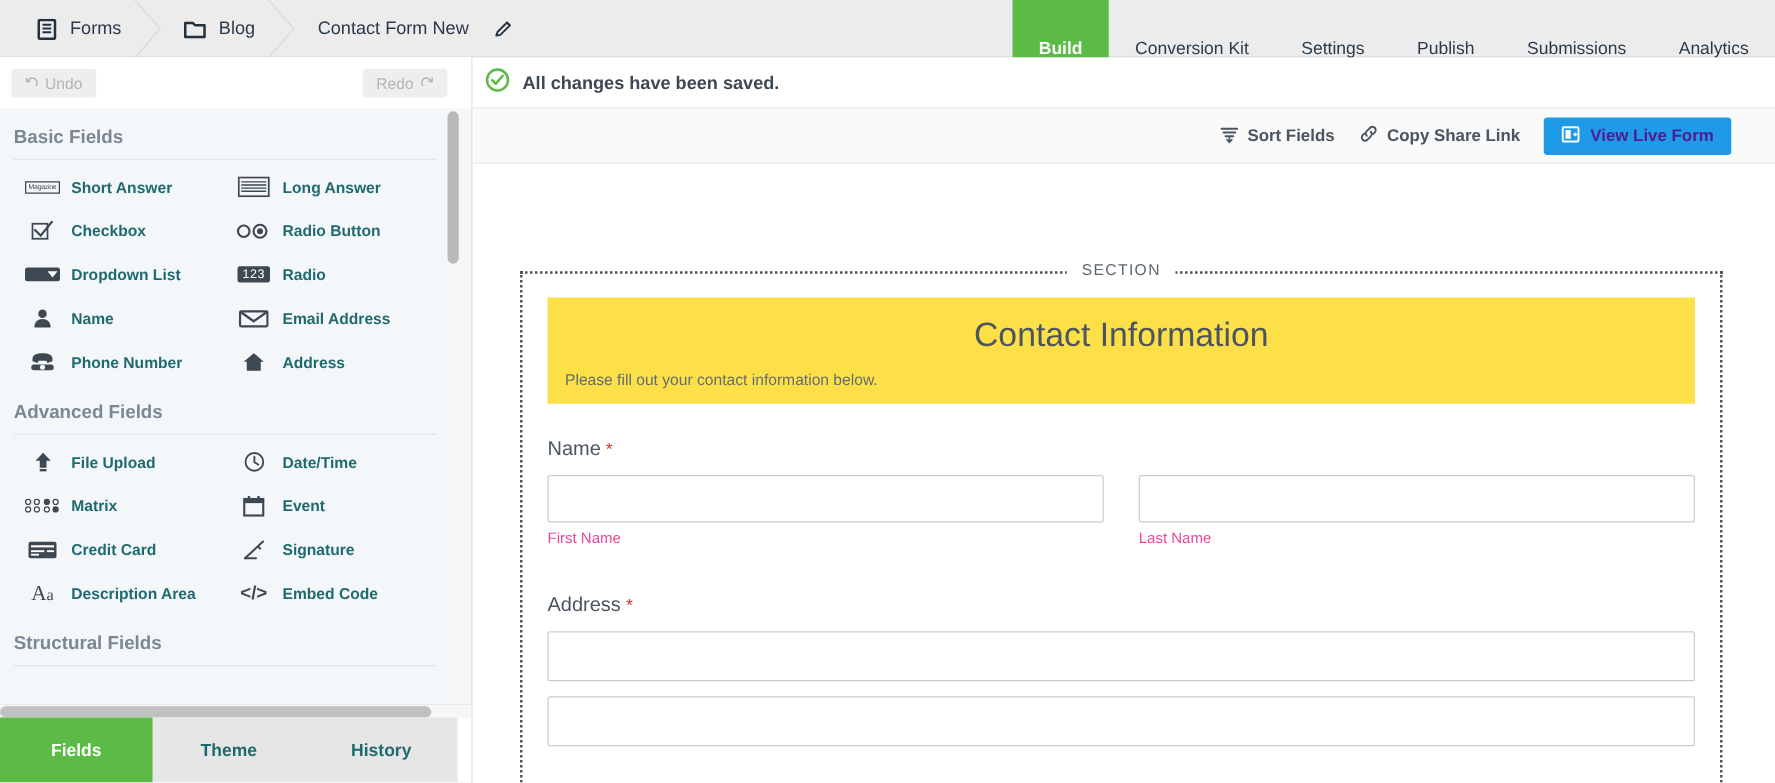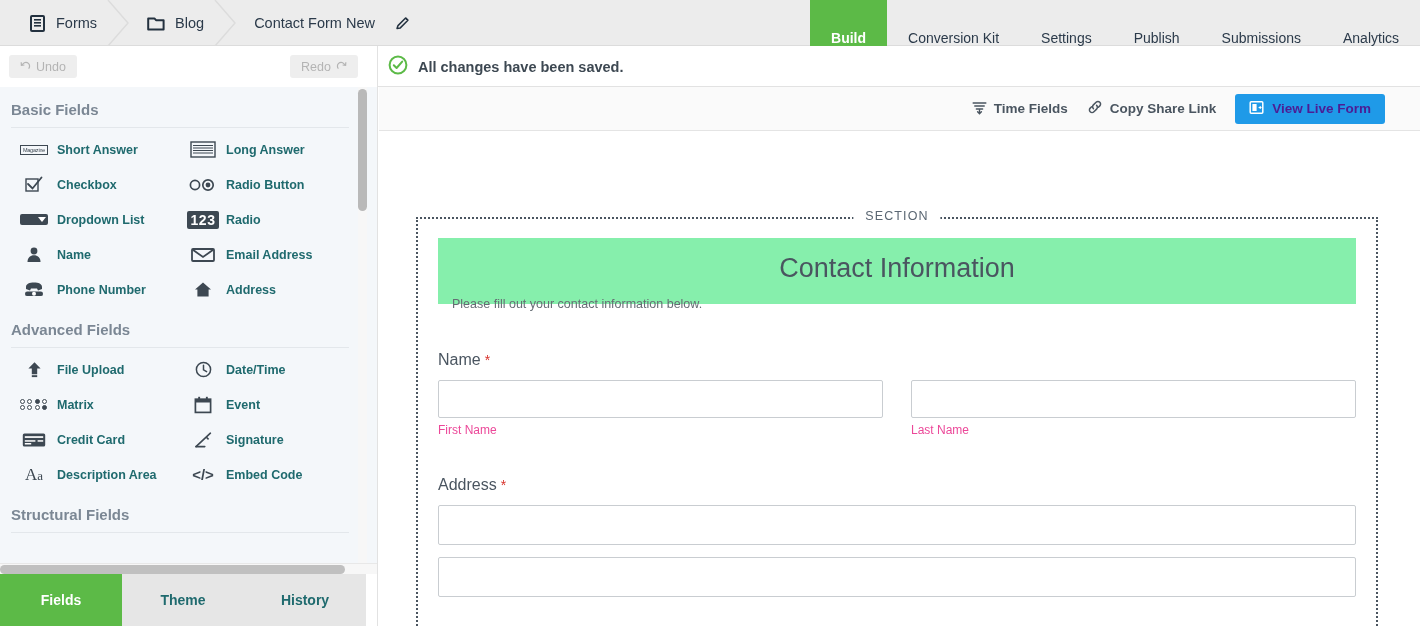--- a/index.html
+++ b/index.html
@@ -129,21 +129,21 @@
   }
   .magbox {
     border: 1.5px solid #3d4852;
     font-size: 5.5px; line-height: 8px;
     padding: 0 2px; color: #3d4852;
     font-family: "Liberation Sans", sans-serif;
     letter-spacing: -0.2px;
   }
   .numbox {
     background: #3d4852; color: #ffffff;
-    font-size: 14px; font-weight: 700;
+    font-size: 10px; font-weight: 400;
     border-radius: 2px; padding: 1px 4px;
     letter-spacing: 0.5px;
   }
   .ddbox {
     width: 28px; height: 11px; background: #3d4852;
     border-radius: 2px; position: relative;
   }
   .ddbox::after {
     content: ""; position: absolute; right: 2px; top: 3px;
     border-left: 4px solid transparent; border-right: 4px solid transparent;
@@ -240,22 +240,22 @@
     position: absolute; left: 50%; top: -10px;
     transform: translateX(-50%);
     background: #ffffff;
     padding: 0 12px;
     font-size: 12.5px; color: #5a6672;
     letter-spacing: 1.1px;
     font-family: "Liberation Sans", sans-serif;
   }
   .sec-header {
     position: absolute; left: 20px; top: 19px;
-    width: 918px; height: 66px;
-    background: #86efac;
+    width: 918px; height: 85px;
+    background: #fde047;
   }
   .sec-title {
     text-align: center;
     font-size: 27px; color: #4a5560;
     font-weight: 400;
     padding-top: 15px;
     font-family: "Liberation Sans", sans-serif;
   }
   .sec-sub {
     font-size: 12.5px; color: #666d74;
@@ -606,21 +606,21 @@
 <div class="canvas">
 
   <div class="canvas-toolbar">
     <div class="tb-action">
       <span>
         <svg width="15" height="15" viewBox="0 0 15 15">
             <path d="M1.2 3H13.8M2.8 6H12.2M4.4 9H10.6" stroke="#4a5560" stroke-width="1.5" stroke-linecap="round"></path>
             <path d="M7.5 9.6 V13.6 M5.6 11.8 L7.5 13.8 L9.4 11.8" fill="none" stroke="#4a5560" stroke-width="1.4" stroke-linecap="round"></path>
           </svg>
       </span>
-      <span>Time Fields</span>
+      <span>Sort Fields</span>
     </div>
 
     <div class="tb-action">
       <span>
         <svg width="16" height="16" viewBox="0 0 16 16">
             <path d="M6.4 9.6 A2.6 2.6 0 0 1 6.4 5.9 L9.1 3.2 A2.6 2.6 0 0 1 12.8 6.9 L11.4 8.3" fill="none" stroke="#4a5560" stroke-width="1.5" stroke-linecap="round"></path>
             <path d="M9.6 6.4 A2.6 2.6 0 0 1 9.6 10.1 L6.9 12.8 A2.6 2.6 0 0 1 3.2 9.1 L4.6 7.7" fill="none" stroke="#4a5560" stroke-width="1.5" stroke-linecap="round"></path>
           </svg>
       </span>
       <span>Copy Share Link</span>

